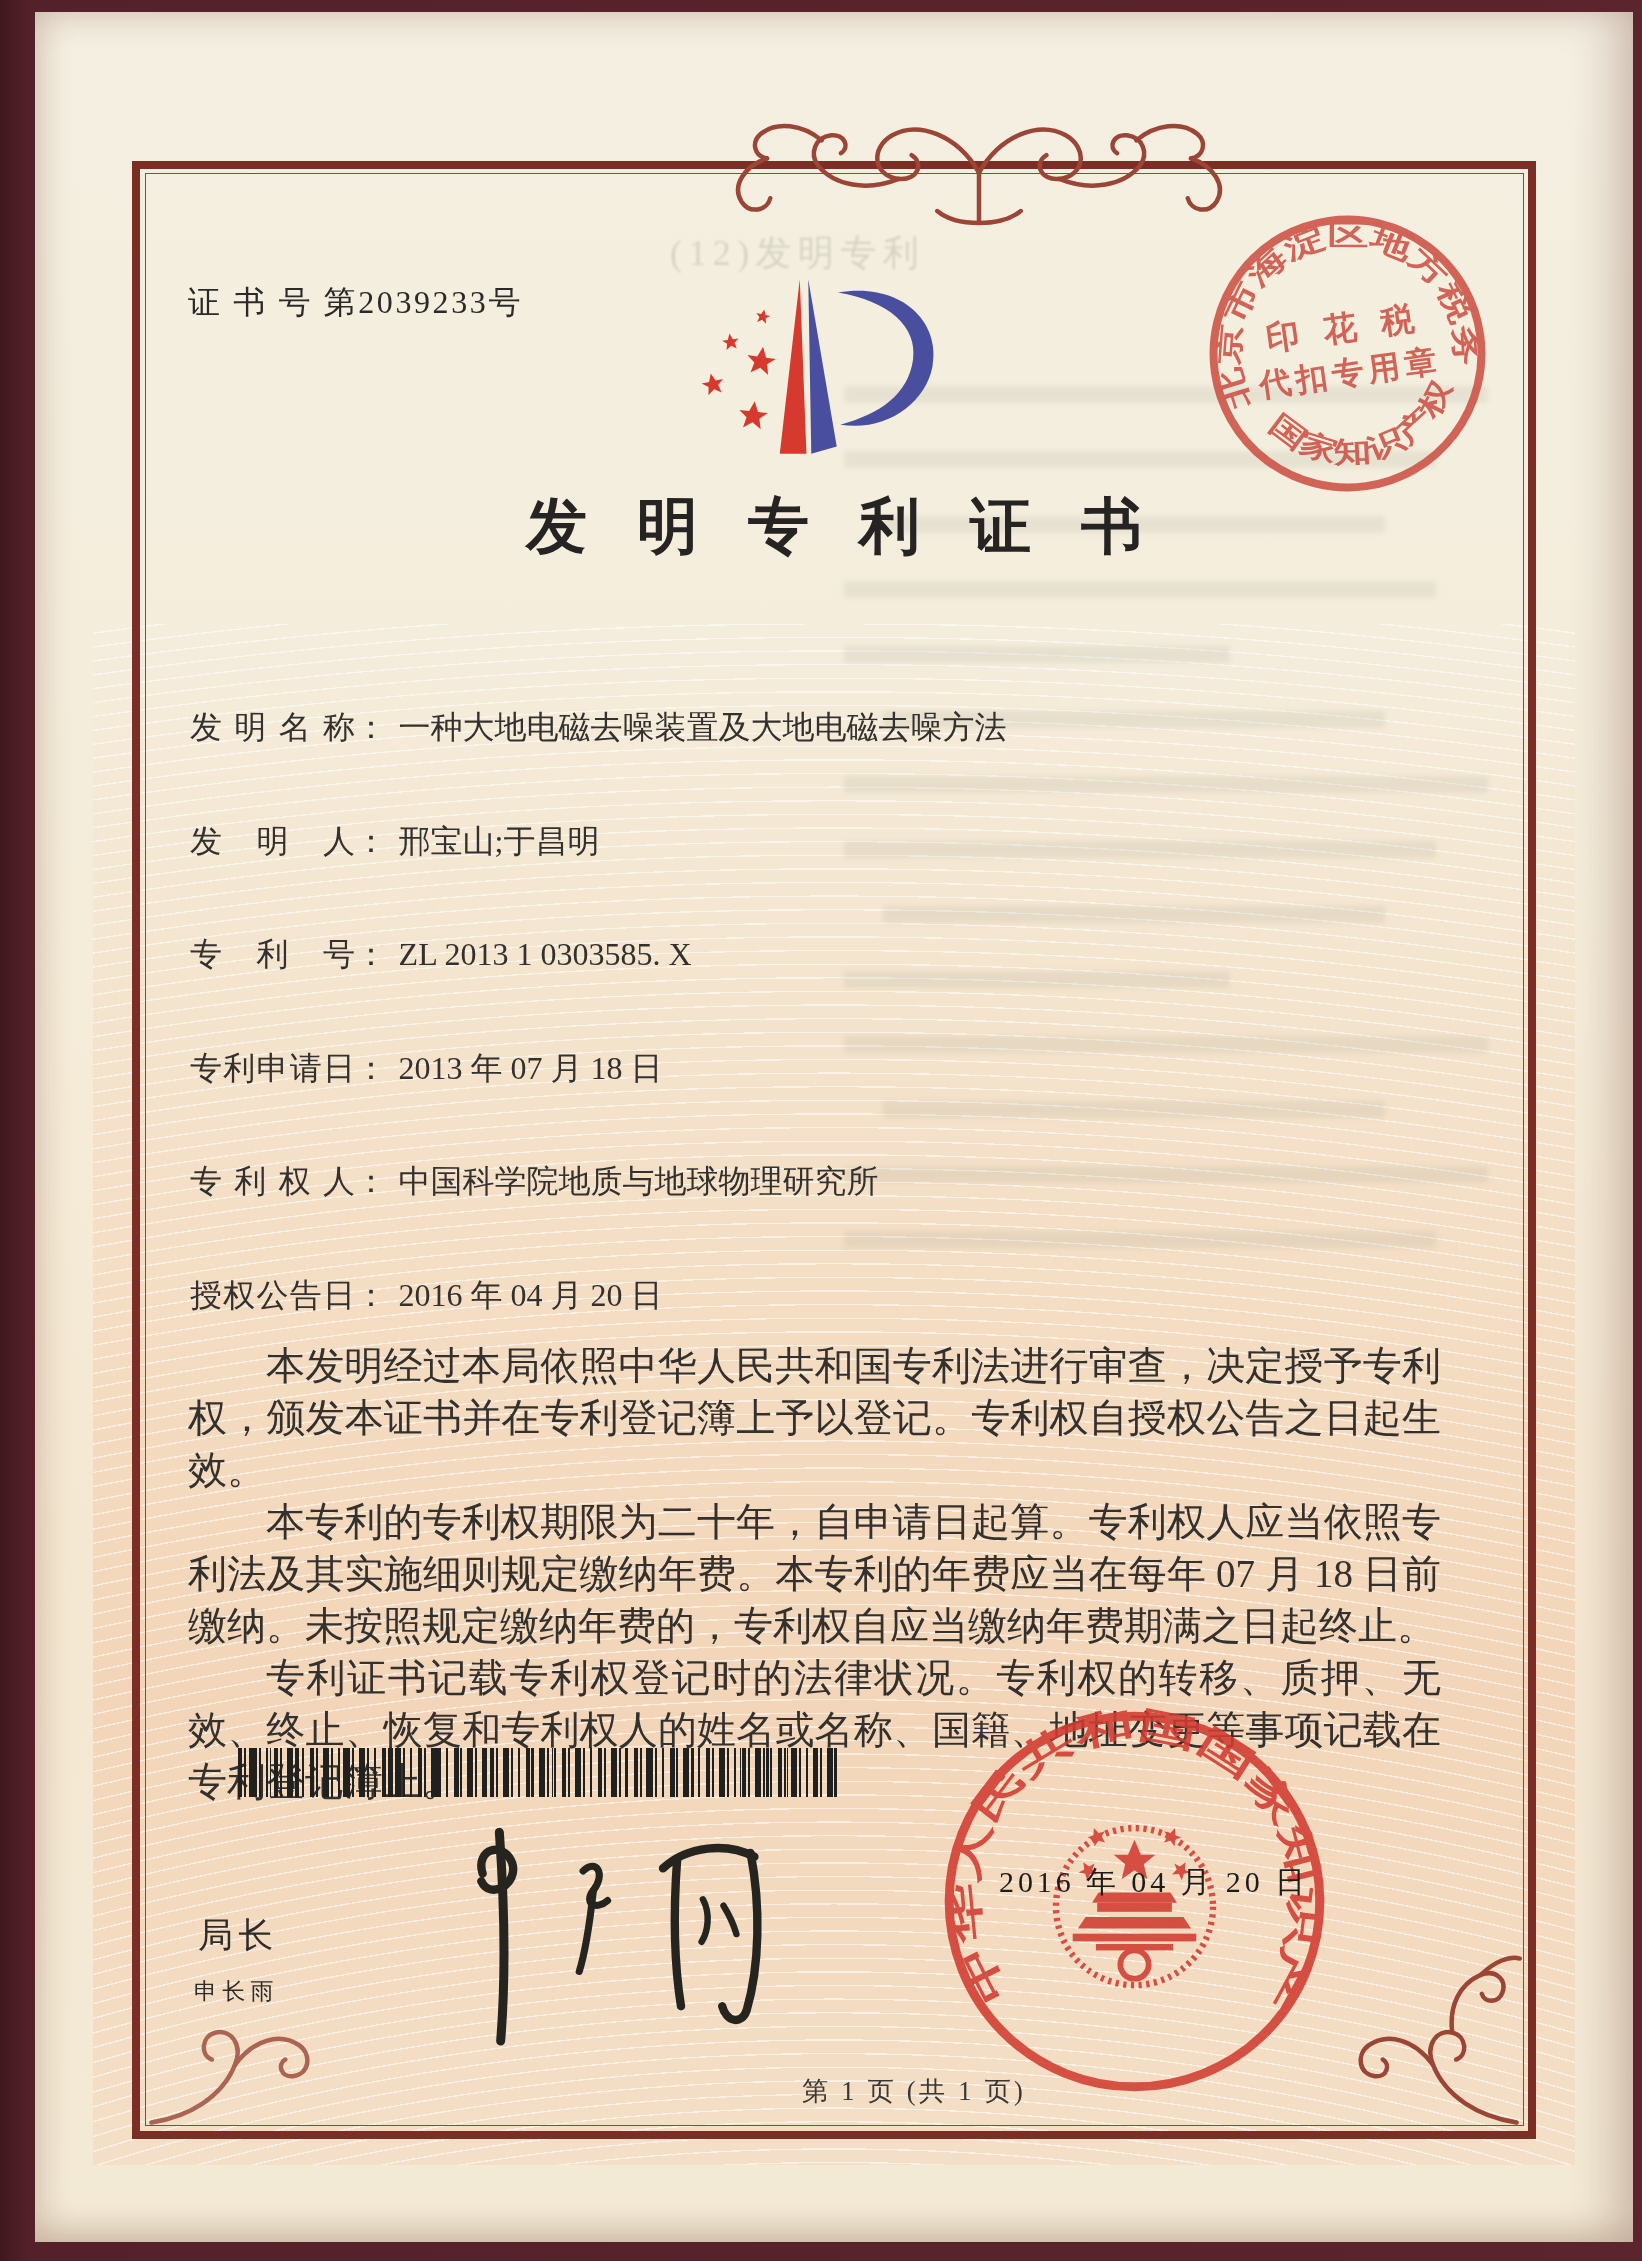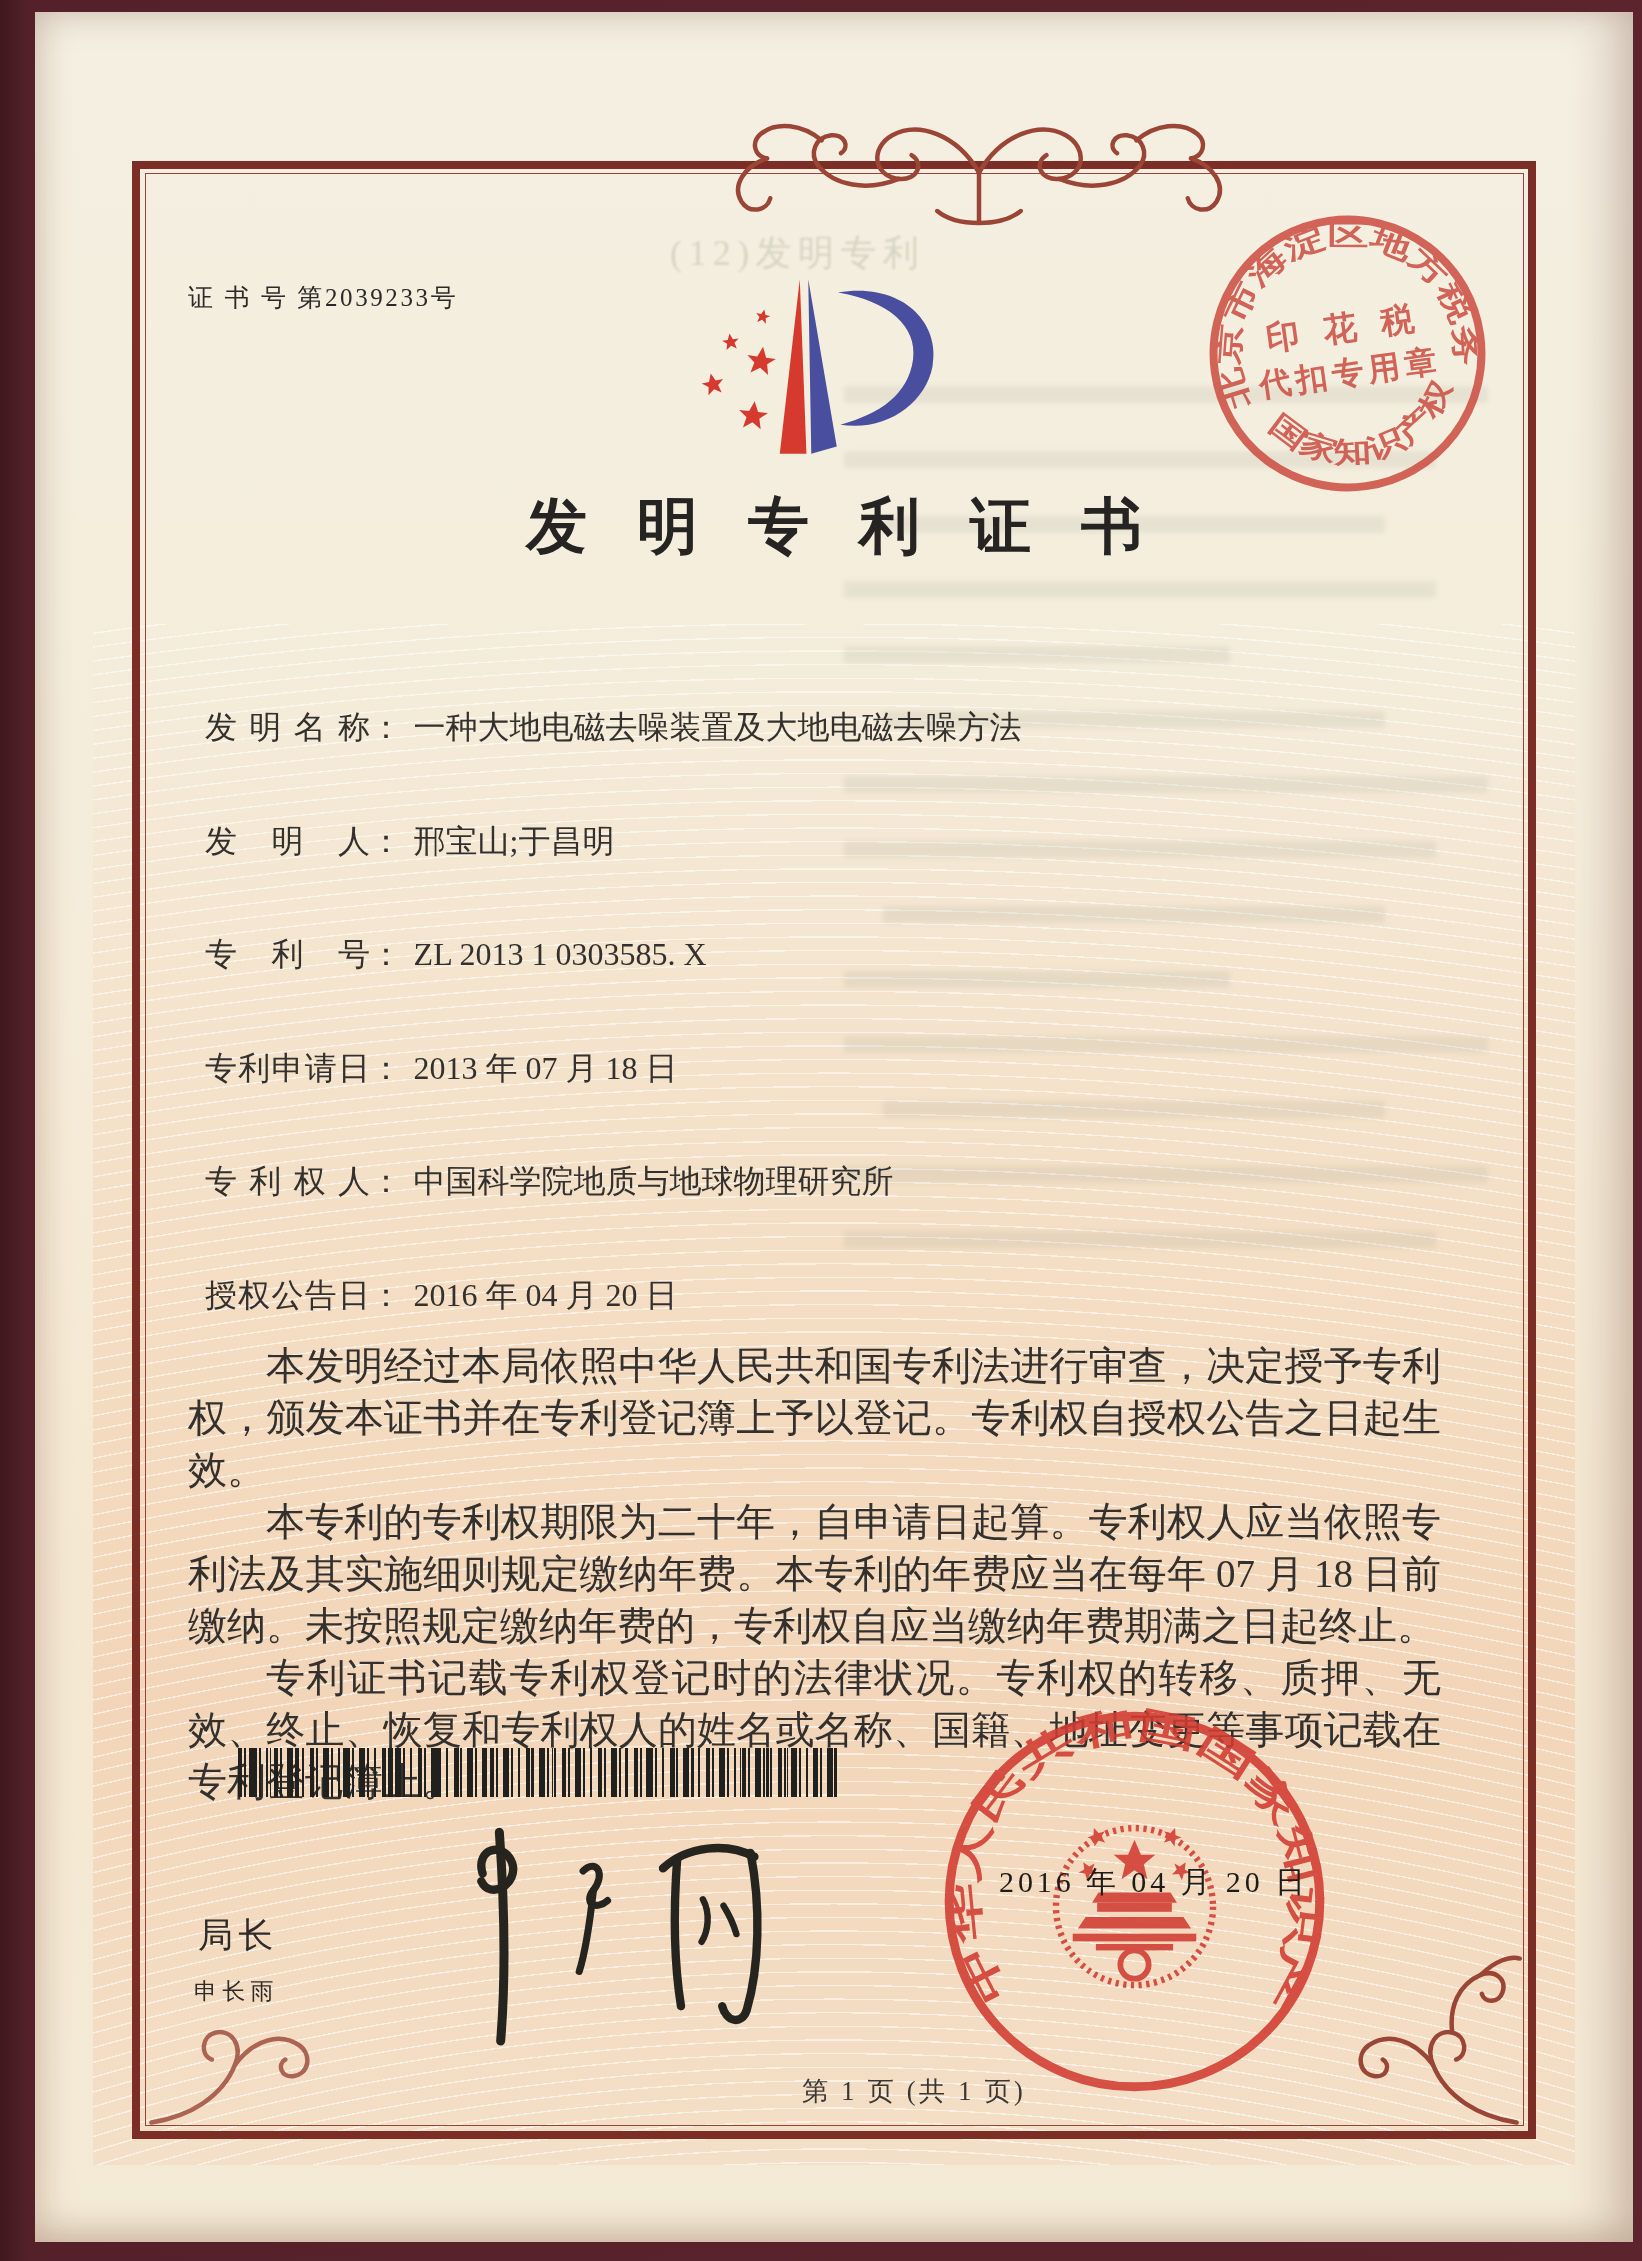--- a/index.html
+++ b/index.html
@@ -28,28 +28,28 @@
   .frame-outer{
     position:absolute;left:97px;right:97px;top:149px;bottom:103px;
     border:8.4px solid #7c2d26;
   }
   .frame-inner{
     position:absolute;left:4.5px;right:4.5px;top:4.5px;bottom:4.5px;
     border:1.9px solid #96443a;
   }
   .ornament{position:absolute;pointer-events:none;}
   
-  .cert-no{position:absolute;left:153px;top:269px;font-size:25px;color:#2c2a28;letter-spacing:2.6px;}
+  .cert-no{position:absolute;left:153px;top:269px;font-size:32px;color:#2c2a28;letter-spacing:2.6px;}
   .logo{position:absolute;left:626px;top:258px;width:303px;height:193px;}
   .title{
     position:absolute;left:0;width:1598px;top:474px;text-align:center;
     font-size:61px;font-weight:700;color:#262422;letter-spacing:50px;text-indent:50px;
   }
   .field{position:absolute;left:155px;font-size:32px;color:#33302d;white-space:nowrap;}
-  .field .lbl{display:inline-block;width:165px;text-align:justify;text-align-last:justify;margin-left:15px;}
+  .field .lbl{display:inline-block;width:165px;text-align:justify;text-align-last:justify;}
   .field .colon{display:inline-block;margin-right:11.6px;}
   .paras{position:absolute;left:153px;width:1253px;top:1328px;font-size:39px;color:#33302d;}
   .paras p{margin:0;text-indent:2em;text-align:justify;line-height:52px;}
   .barcode{
     position:absolute;left:203px;top:1736px;width:600px;height:49px;
     background-image:
       repeating-linear-gradient(90deg,#20201e 0 3.9px,transparent 3.9px 5.8px,#20201e 5.8px 7.7px,transparent 7.7px 13px,#20201e 13px 18.7px,transparent 18.7px 21px,#20201e 21px 23px,transparent 23px 28px,#20201e 28px 30px,transparent 30px 36px),
       repeating-linear-gradient(90deg,transparent 0 11px,#20201e 11px 13.5px,transparent 13.5px 32px,#20201e 32px 33px,transparent 33px 47px);
   }
   .signer-title{position:absolute;left:163px;top:1900px;font-size:35px;color:#2e2b28;letter-spacing:5.2px;}

